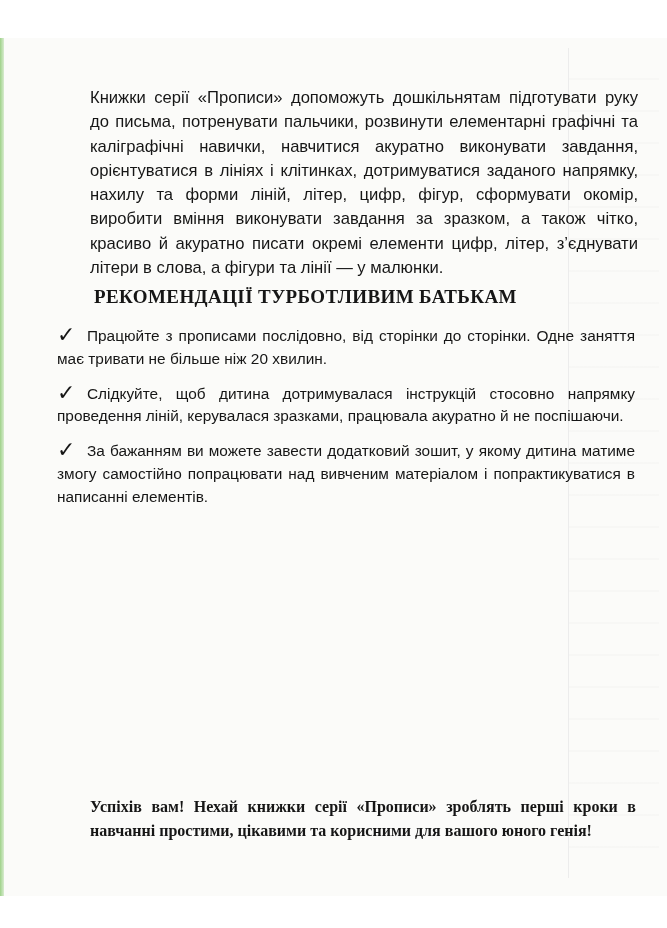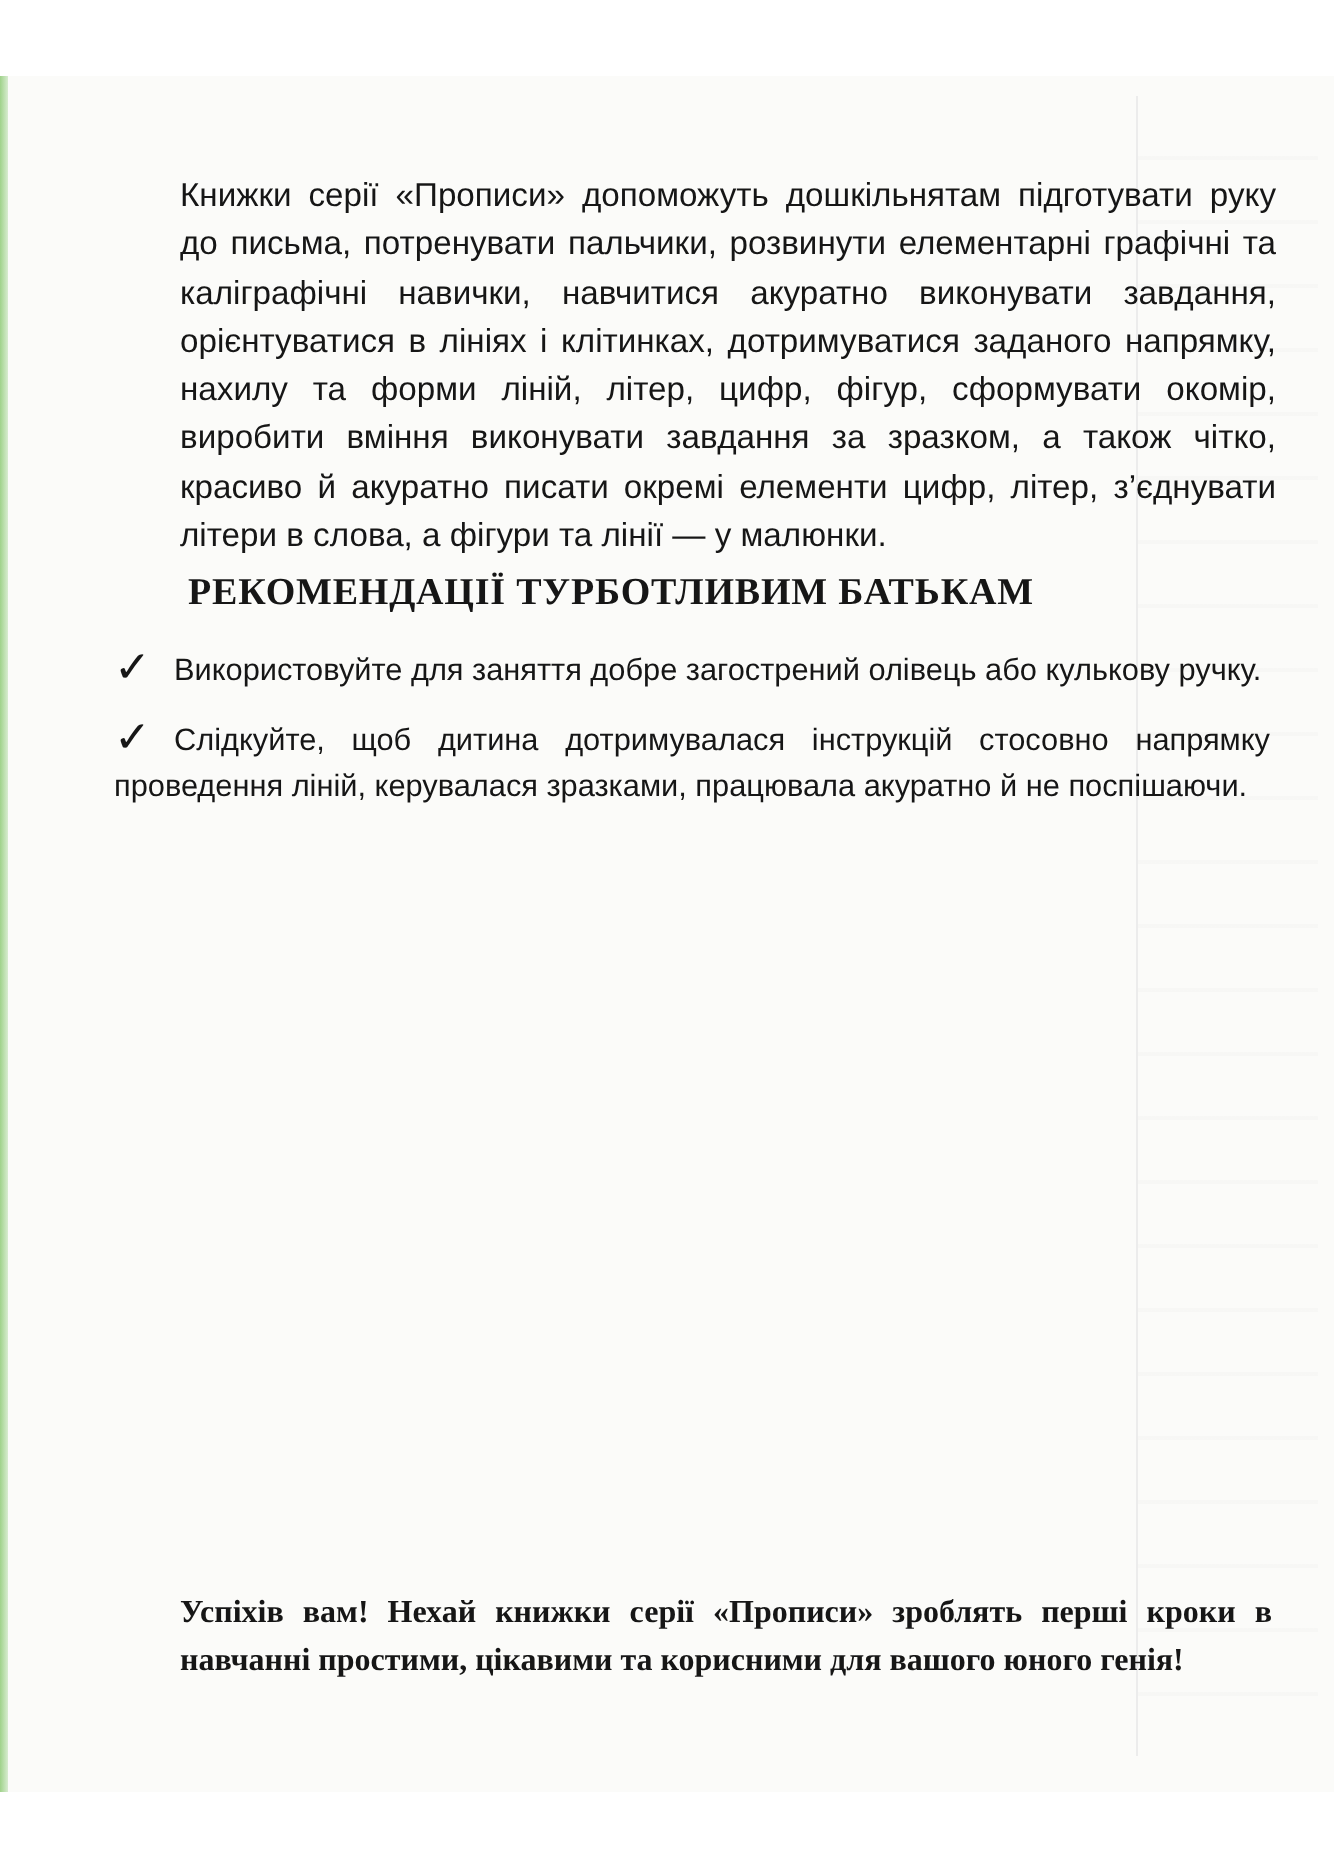--- a/index.html
+++ b/index.html
@@ -54,17 +54,18 @@
 
 <div class="page"></div>
 <div class="green-edge"></div>
 <div class="faint-frame"></div>
 
 <p class="intro" style="margin:0;">Книжки серії «Прописи» допоможуть дошкільнятам підготувати руку до письма, потренувати пальчики, розвинути елементарні графічні та каліграфічні навички, навчитися акуратно виконувати завдання, орієнтуватися в лініях і клітинках, дотримуватися заданого напрямку, нахилу та форми ліній, літер, цифр, фігур, сформувати окомір, виробити вміння виконувати завдання за зразком, а також чітко, красиво й акуратно писати окремі елементи цифр, літер, з’єднувати літери в слова, а фігури та лінії — у малюнки.</p>
 
 <div class="heading">РЕКОМЕНДАЦІЇ ТУРБОТЛИВИМ БАТЬКАМ</div>
 
 <div class="tips">
-  <div class="tip"><span class="check">✓</span><span>Використовуйте для заняття добре загострений олівець або кулькову ручку.</span></div>
+  <div class="tip"><span class="check">✓</span><span>Працюйте з прописами послідовно, від сторінки до сторінки. Одне заняття має тривати не більше ніж 20 хвилин.</span></div>
   <div class="tip"><span class="check">✓</span><span>Слідкуйте, щоб дитина дотримувалася інструкцій стосовно напрямку проведення ліній, керувалася зразками, працювала акуратно й не поспішаючи.</span></div>
+  <div class="tip"><span class="check">✓</span><span>За бажанням ви можете завести додатковий зошит, у якому дитина матиме змогу самостійно попрацювати над вивченим матеріалом і попрактикуватися в написанні елементів.</span></div>
 </div>
 
 <p class="closing" style="margin:0;font-family:Liberation Serif, serif;">Успіхів вам! Нехай книжки серії «Прописи» зроблять перші кроки в навчанні простими, цікавими та корисними для вашого юного генія!</p>
 
 </body></html>

